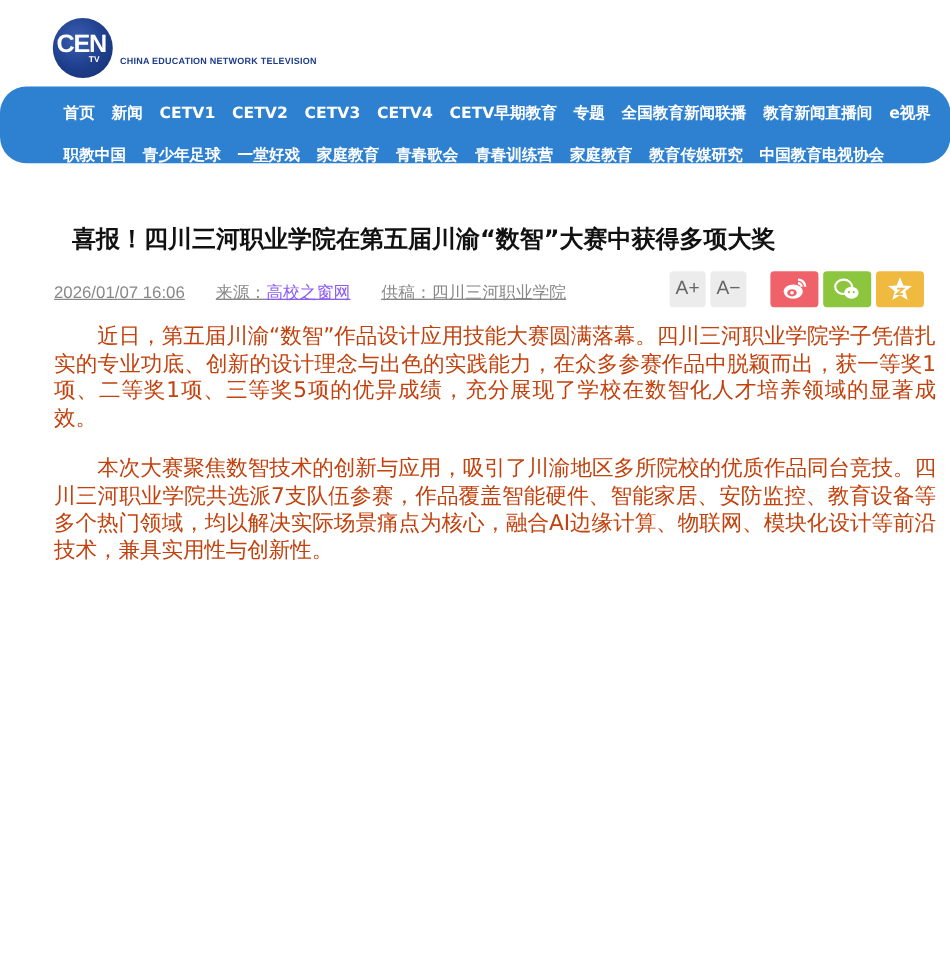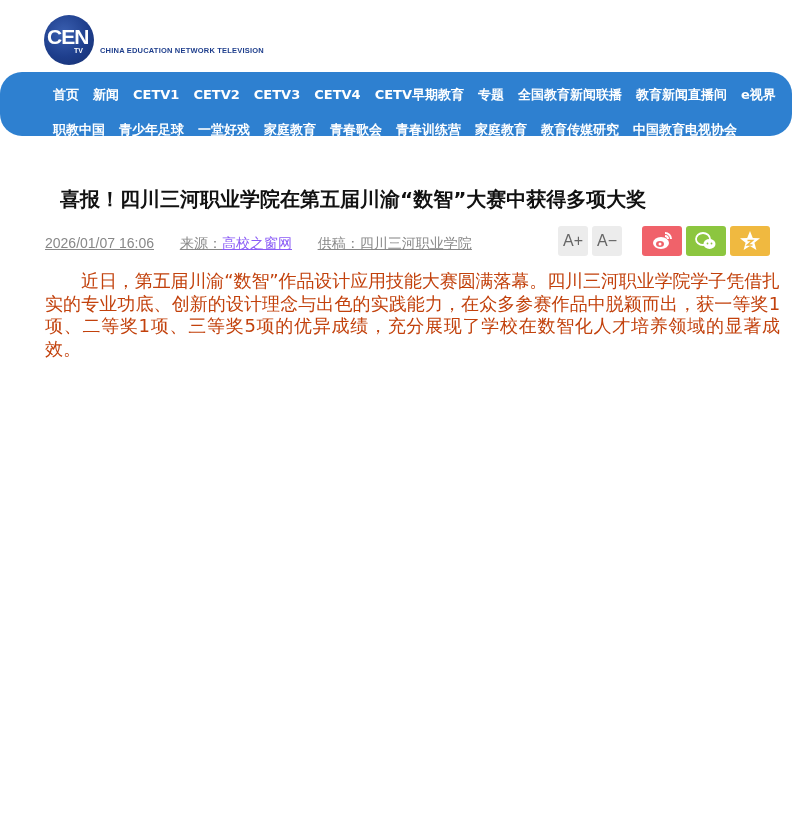--- a/index.html
+++ b/index.html
@@ -108,13 +108,14 @@
   <div class="sbtn" style="left:730px; background:#f0b940;">
     <svg width="24" height="24" viewBox="0 0 24 24">
       <polygon points="12,2 14.8,9 22,9.3 16.4,13.8 18.4,21 12,17 5.6,21 7.6,13.8 2,9.3 9.2,9" fill="#fff"></polygon>
       <path d="M9.5 11.5 H14.5 L9.5 16 H14.5" stroke="#f0b940" stroke-width="1.6" fill="none"></path>
     </svg>
   </div>
 </div>
 
 <div class="article">
   <p>近日，第五届川渝“数智”作品设计应用技能大赛圆满落幕。四川三河职业学院学子凭借扎实的专业功底、创新的设计理念与出色的实践能力，在众多参赛作品中脱颖而出，获一等奖1项、二等奖1项、三等奖5项的优异成绩，充分展现了学校在数智化人才培养领域的显著成效。</p>
+  <p>本次大赛聚焦数智技术的创新与应用，吸引了川渝地区多所院校的优质作品同台竞技。四川三河职业学院共选派7支队伍参赛，作品覆盖智能硬件、智能家居、安防监控、教育设备等多个热门领域，均以解决实际场景痛点为核心，融合AI边缘计算、物联网、模块化设计等前沿技术，兼具实用性与创新性。</p>
 </div>
 
 </body></html>

